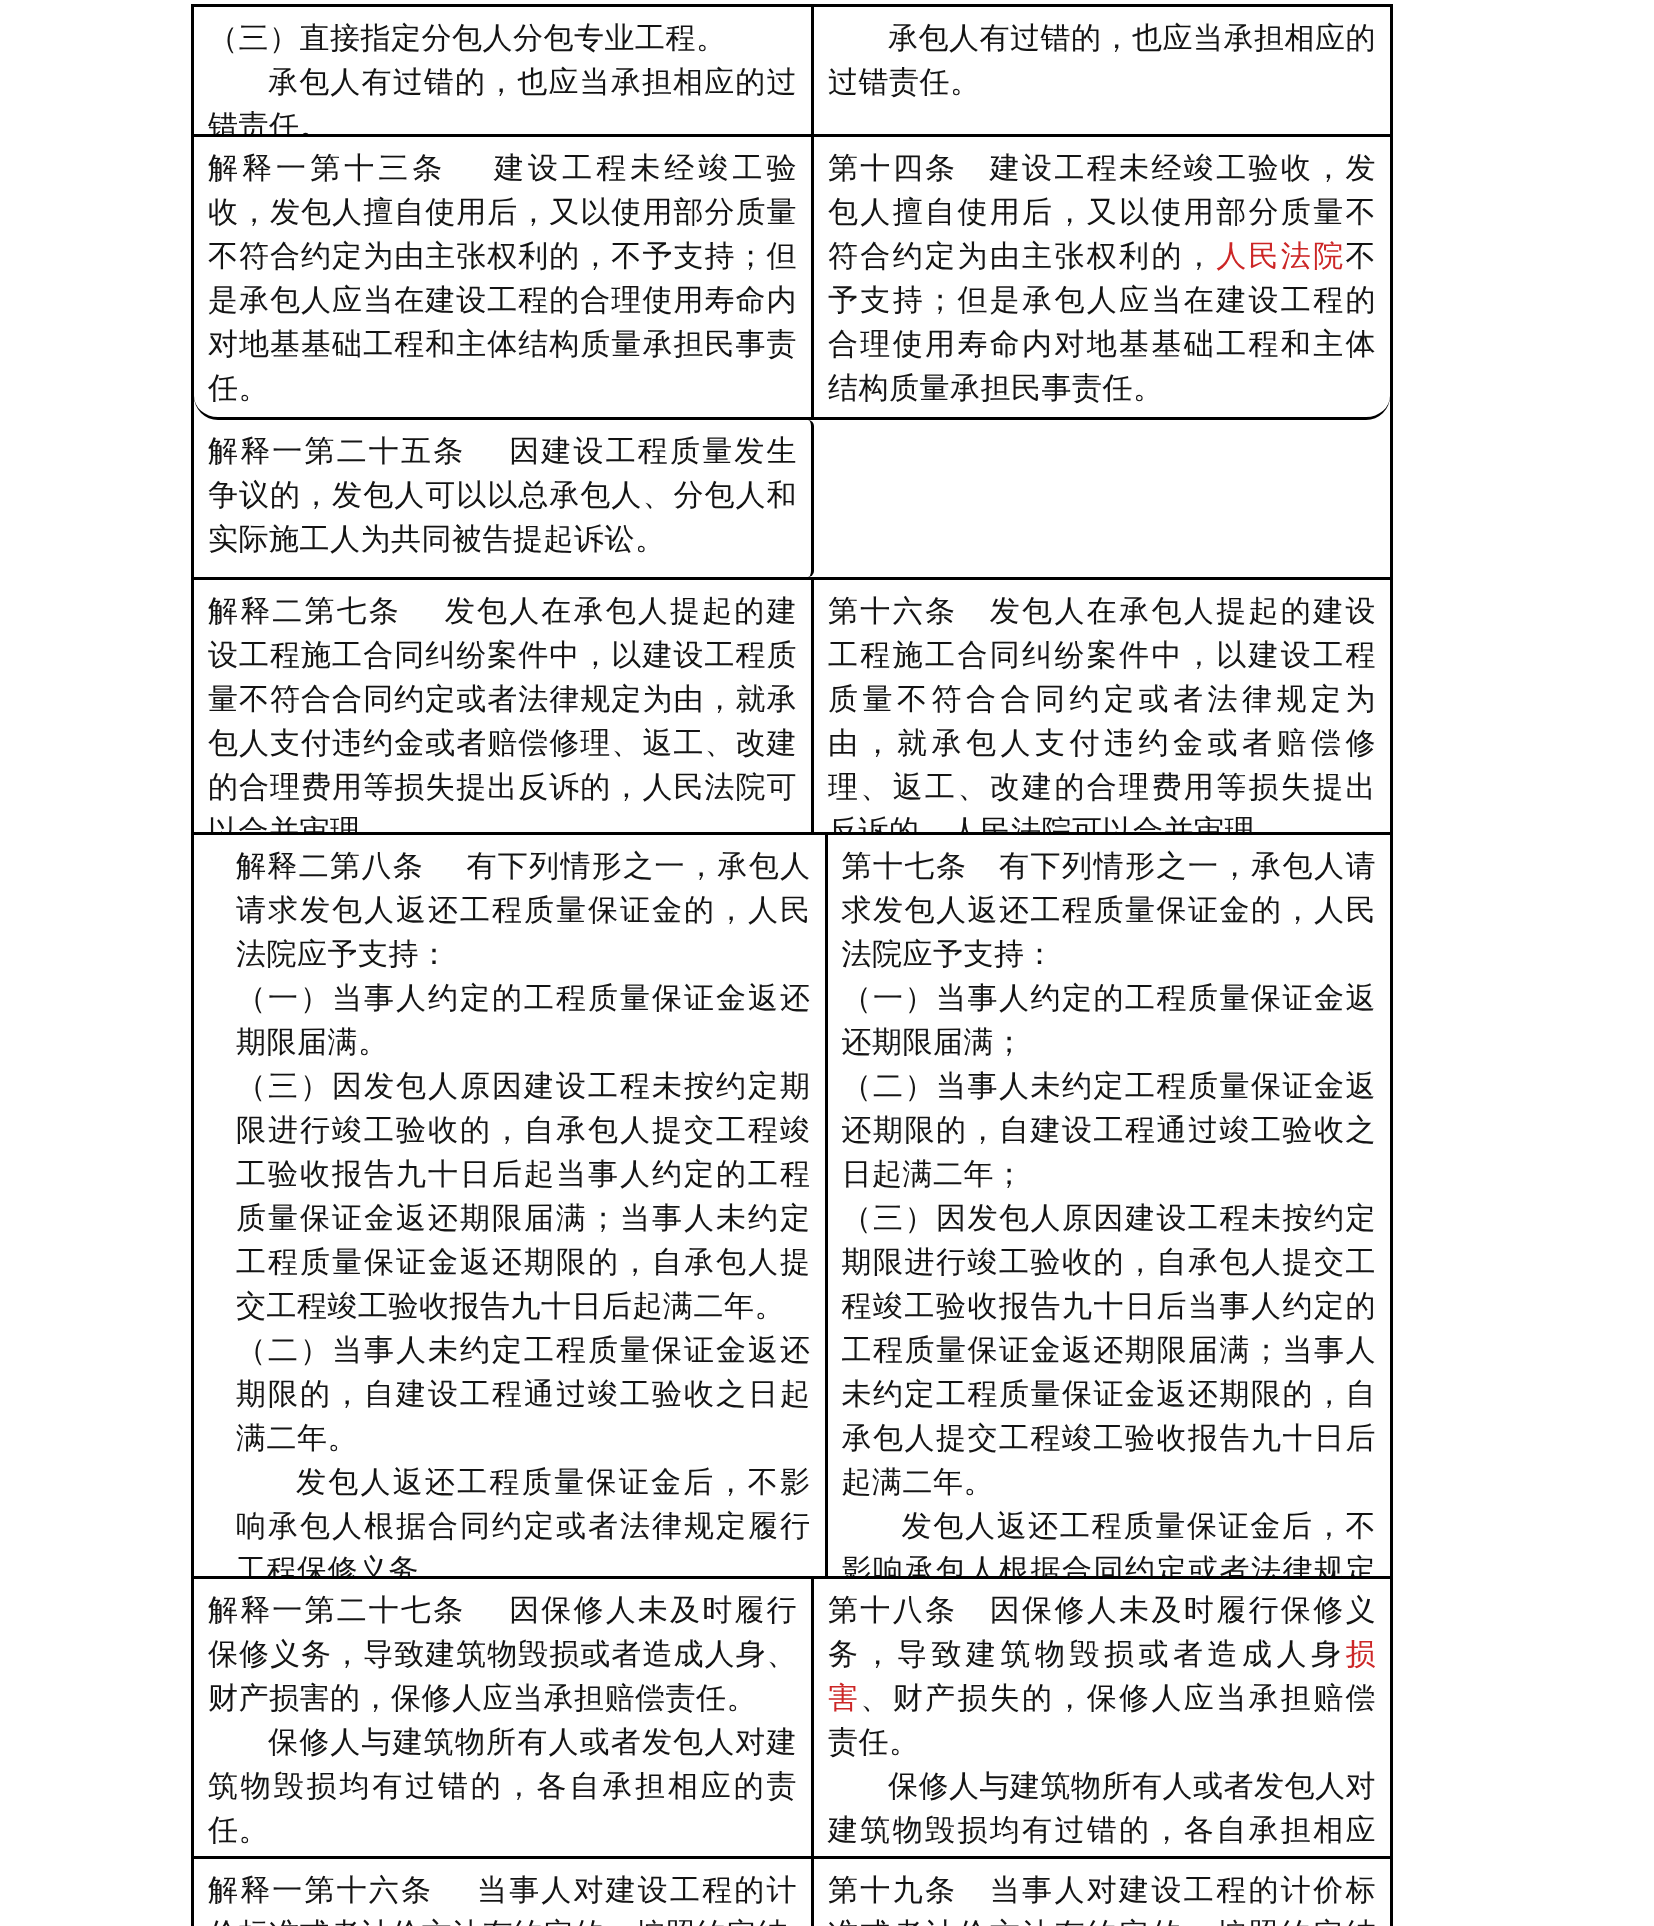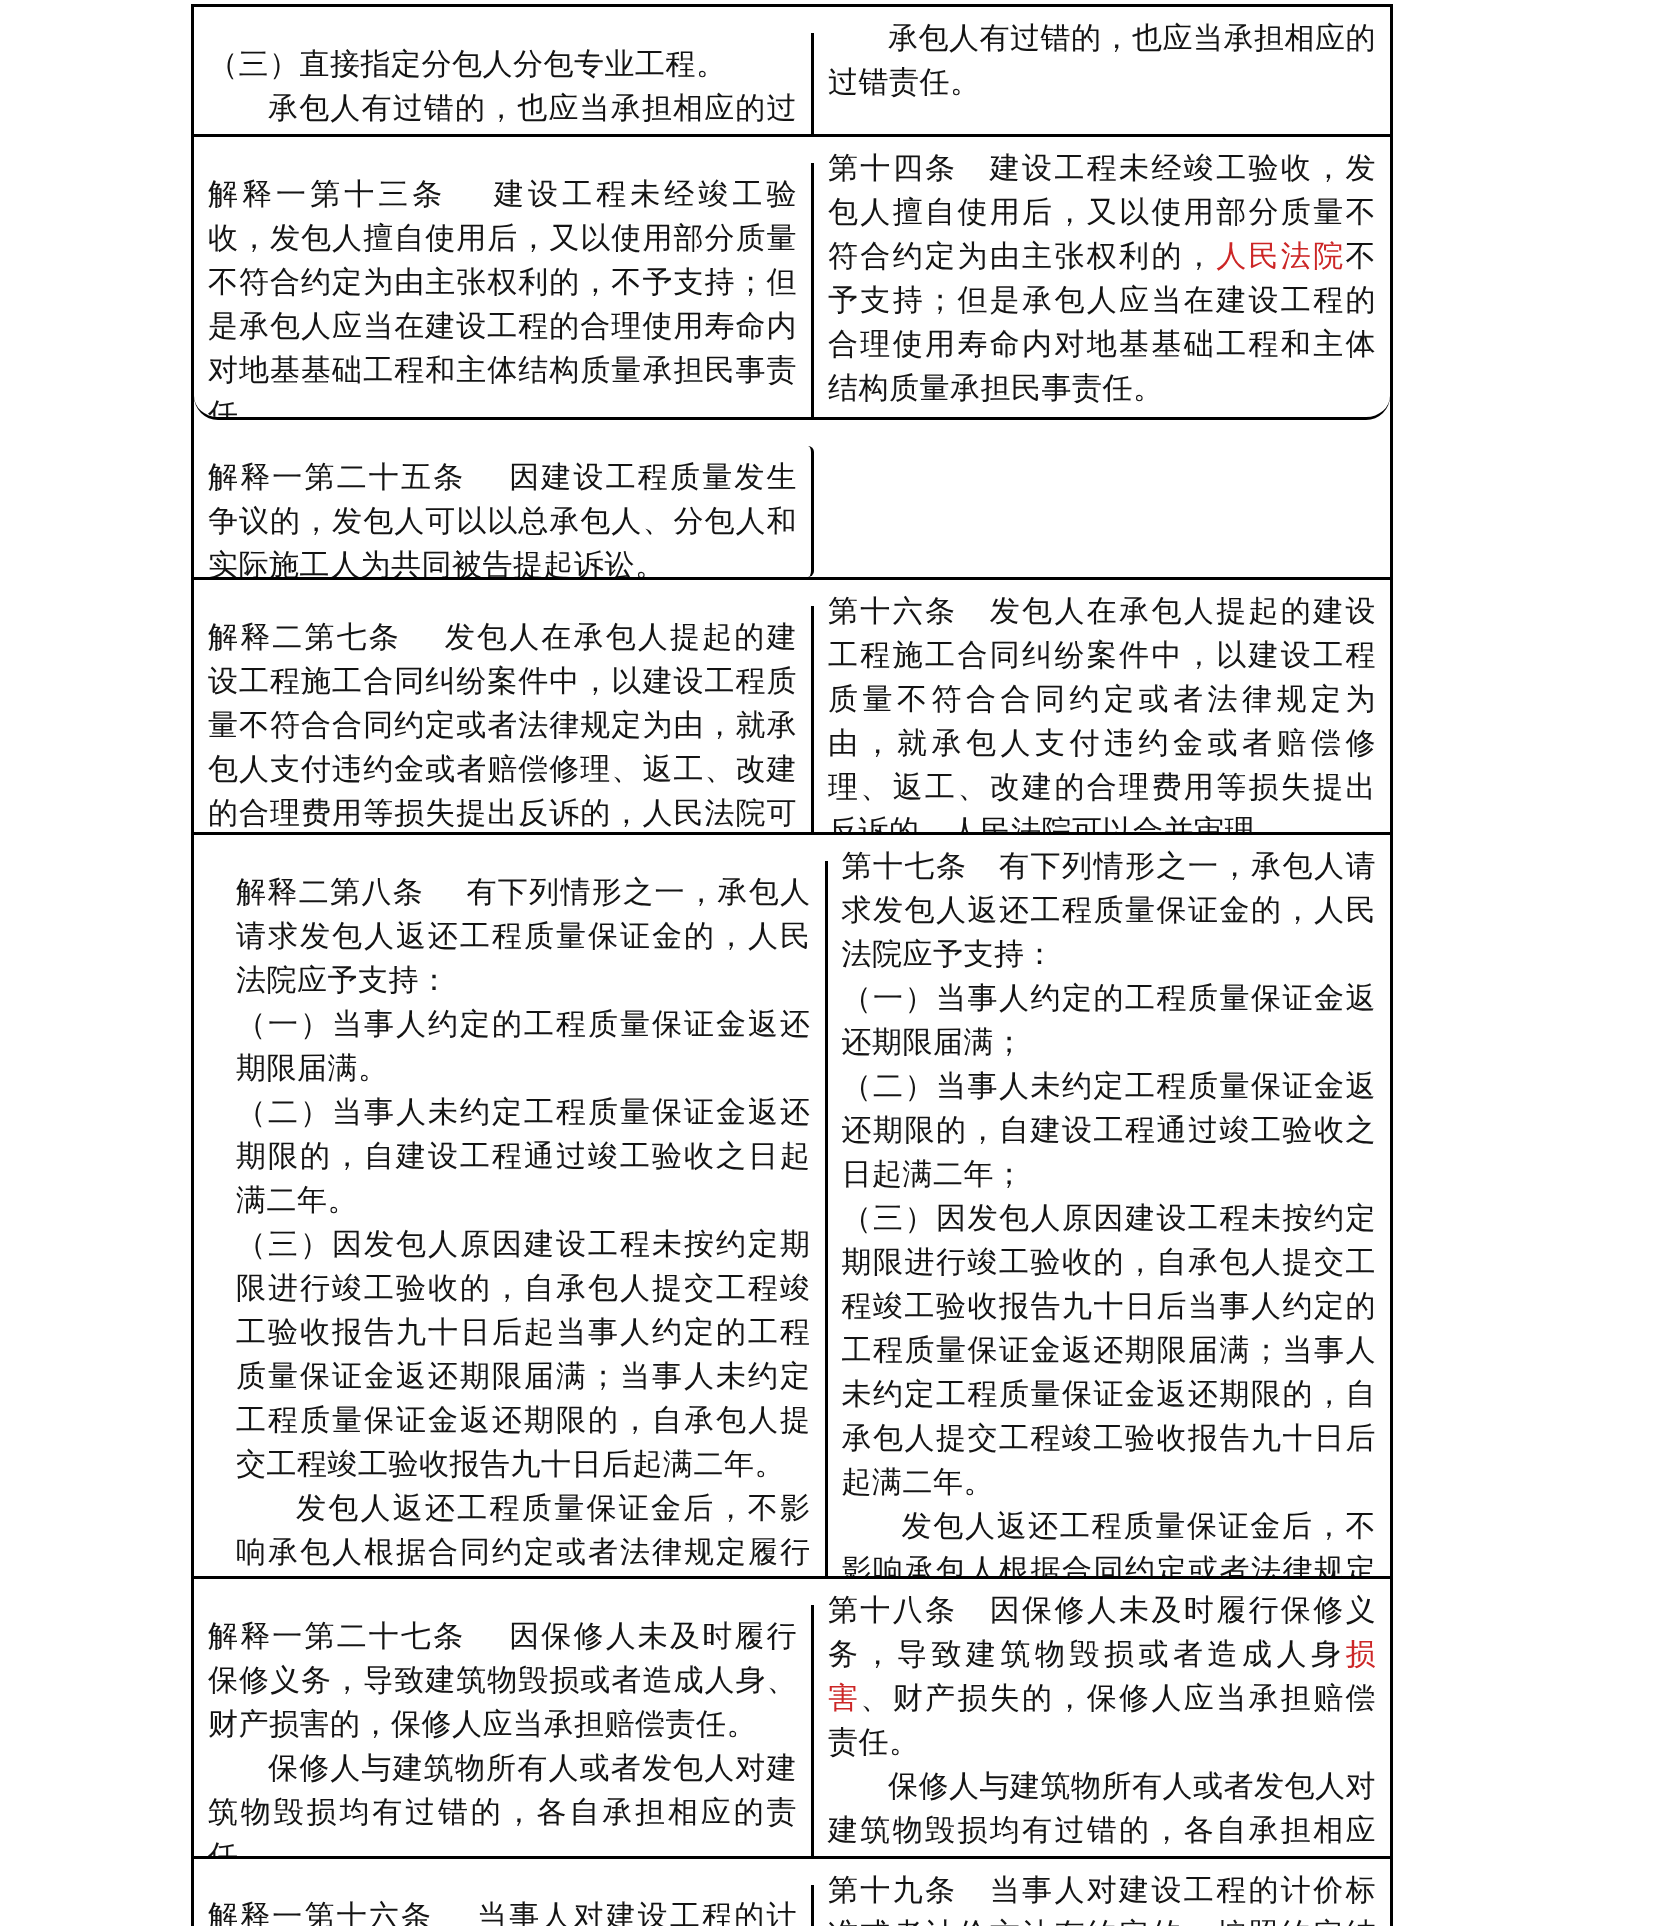--- a/index.html
+++ b/index.html
@@ -35,21 +35,20 @@
     border-bottom: none;
   }
   .cell {
     box-sizing: border-box;
     overflow: hidden;
     padding: 9px 14px 0 14px;
   }
   .cell.left {
     width: 620px;
     border-right: 3px solid #000;
-    margin-top: 26px;
   }
   .cell.right {
     width: 576px;
   }
   .para {
     margin: 0;
     font-size: 30px;
     line-height: 44px;
     text-align: justify;
     letter-spacing: 0.5px;
@@ -92,22 +91,22 @@
           <p class="para"><span class="run">解释二第七条　 发包人在承包人提起的建设工程施工合同纠纷案件中，以建设工程质量不符合合同约定或者法律规定为由，就承包人支付违约金或者赔偿修理、返工、改建的合理费用等损失提出反诉的，人民法院可以合并审理。</span></p>
         </div>
         <div class="cell right">
           <p class="para"><span class="run">第十六条　发包人在承包人提起的建设工程施工合同纠纷案件中，以建设工程质量不符合合同约定或者法律规定为由，就承包人支付违约金或者赔偿修理、返工、改建的合理费用等损失提出反诉的，人民法院可以合并审理。</span></p>
         </div>
       </div>
       <div class="trow" style="height: 744px; padding-left: 28px;">
         <div class="cell left" style="border-right-color: rgb(0, 0, 0);">
           <p class="para"><span class="run">解释二第八条　 有下列情形之一，承包人请求发包人返还工程质量保证金的，人民法院应予支持：</span></p>
           <p class="para"><span class="run">（一）当事人约定的工程质量保证金返还期限届满。</span></p>
+          <p class="para"><span class="run">（三）因发包人原因建设工程未按约定期限进行竣工验收的，自承包人提交工程竣工验收报告九十日后起当事人约定的工程质量保证金返还期限届满；当事人未约定工程质量保证金返还期限的，自承包人提交工程竣工验收报告九十日后起满二年。</span></p>
           <p class="para"><span class="run">（二）当事人未约定工程质量保证金返还期限的，自建设工程通过竣工验收之日起满二年。</span></p>
-          <p class="para"><span class="run">（三）因发包人原因建设工程未按约定期限进行竣工验收的，自承包人提交工程竣工验收报告九十日后起当事人约定的工程质量保证金返还期限届满；当事人未约定工程质量保证金返还期限的，自承包人提交工程竣工验收报告九十日后起满二年。</span></p>
           <p class="para indent"><span class="run">发包人返还工程质量保证金后，不影响承包人根据合同约定或者法律规定履行工程保修义务。</span></p>
         </div>
         <div class="cell right">
           <p class="para"><span class="run">第十七条　有下列情形之一，承包人请求发包人返还工程质量保证金的，人民法院应予支持：</span></p>
           <p class="para"><span class="run">（一）当事人约定的工程质量保证金返还期限届满；</span></p>
           <p class="para"><span class="run">（二）当事人未约定工程质量保证金返还期限的，自建设工程通过竣工验收之日起满二年；</span></p>
           <p class="para"><span class="run">（三）因发包人原因建设工程未按约定期限进行竣工验收的，自承包人提交工程竣工验收报告九十日后当事人约定的工程质量保证金返还期限届满；当事人未约定工程质量保证金返还期限的，自承包人提交工程竣工验收报告九十日后起满二年。</span></p>
           <p class="para indent"><span class="run">发包人返还工程质量保证金后，不影响承包人根据合同约定或者法律规定履行工程保修义务。</span></p>
         </div>
       </div>

